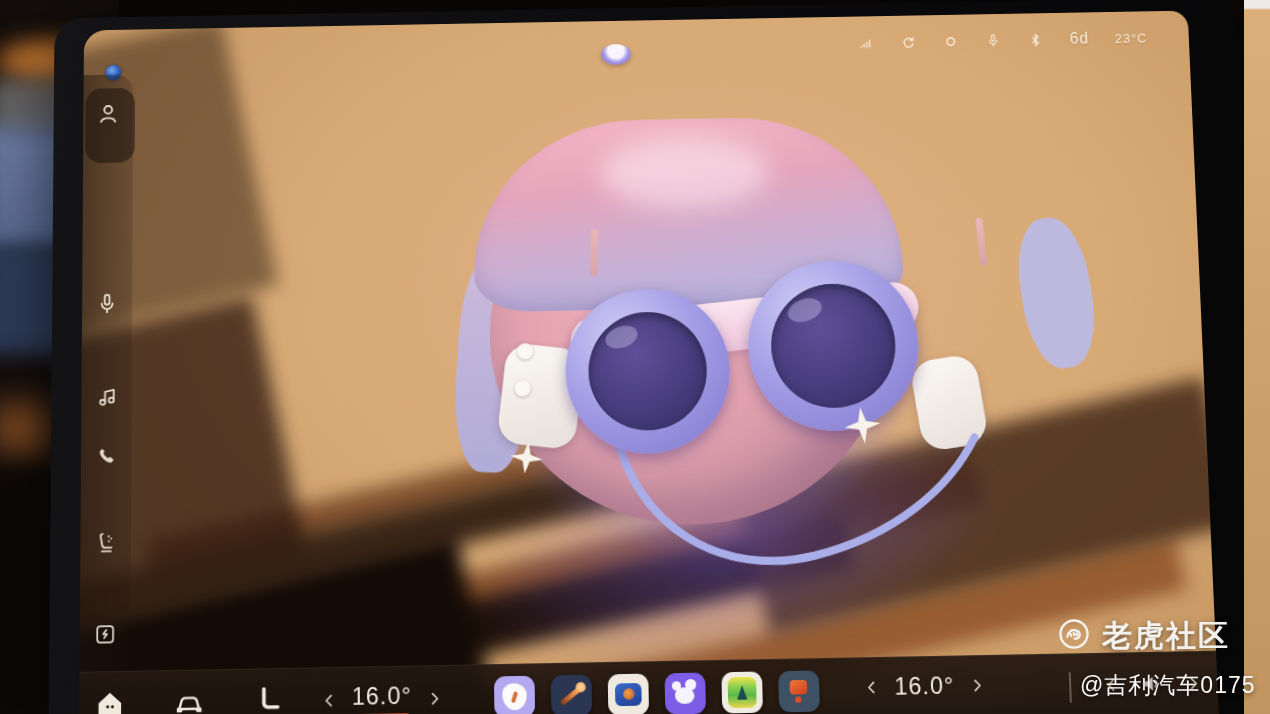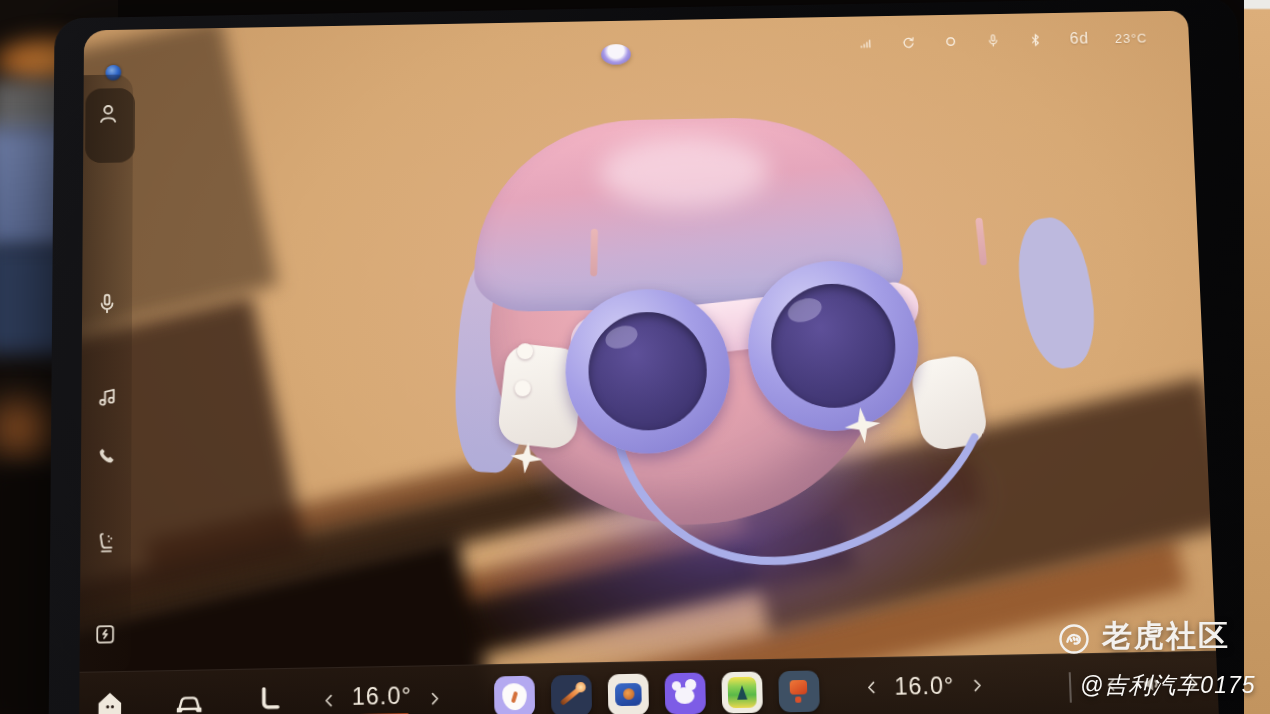--- a/index.html
+++ b/index.html
@@ -152,27 +152,27 @@
   .inner-paw-app::after{content:"";position:absolute;right:-2px;top:-8px;width:11px;height:11px;border-radius:50%;background:#f6f3fb;}
   .inner-map-app{position:absolute;left:6px;top:5px;width:28px;height:30px;border-radius:7px;
      background:linear-gradient(180deg,#f2e34e 0%,#8fd052 30%,#59b948 58%,#ead84e 100%);}
   .inner-map-app::after{content:"";position:absolute;left:8.5px;top:8px;width:0;height:0;
      border-left:5.5px solid transparent;border-right:5.5px solid transparent;border-bottom:14px solid #1c4a52;}
   .inner-store-app{position:absolute;left:11px;top:9px;width:17px;height:14px;border-radius:4px;
      background:linear-gradient(150deg,#f07838,#cc3f1c);}
   .inner-store-app::after{content:"";position:absolute;left:5px;bottom:-8px;width:6px;height:6px;background:#d8502a;border-radius:2px;}
 
   
-  .wm{position:absolute;left:1056px;top:616px;z-index:8;display:flex;align-items:flex-end;gap:10px;
+  .wm{position:absolute;left:1056px;top:616px;z-index:8;display:flex;align-items:flex-start;gap:10px;
       color:#f3f1ee;text-shadow:0 2px 6px rgba(0,0,0,.5);}
   .wm .logo{width:36px;height:36px;color:#f3f1ee;}
   .wm .logo svg{width:100%;height:100%;display:block;}
   .wm .brand{font-size:30px;font-weight:bold;letter-spacing:2px;}
   .wm-author{position:absolute;left:1080px;top:670px;z-index:8;font-size:23px;color:#fbfaf8;
-      text-shadow:0 2px 5px rgba(0,0,0,.55);letter-spacing:1px;font-style:italic;}
+      text-shadow:0 2px 5px rgba(0,0,0,.55);letter-spacing:1px;}
 </style>
 </head>
 <body>
 
 <div class="env-left">
   <div class="blob e-streak1"></div>
   <div class="blob e-wall"></div>
   <div class="blob e-seat1"></div>
   <div class="blob e-seat2"></div>
   <div class="blob e-streak2"></div>

